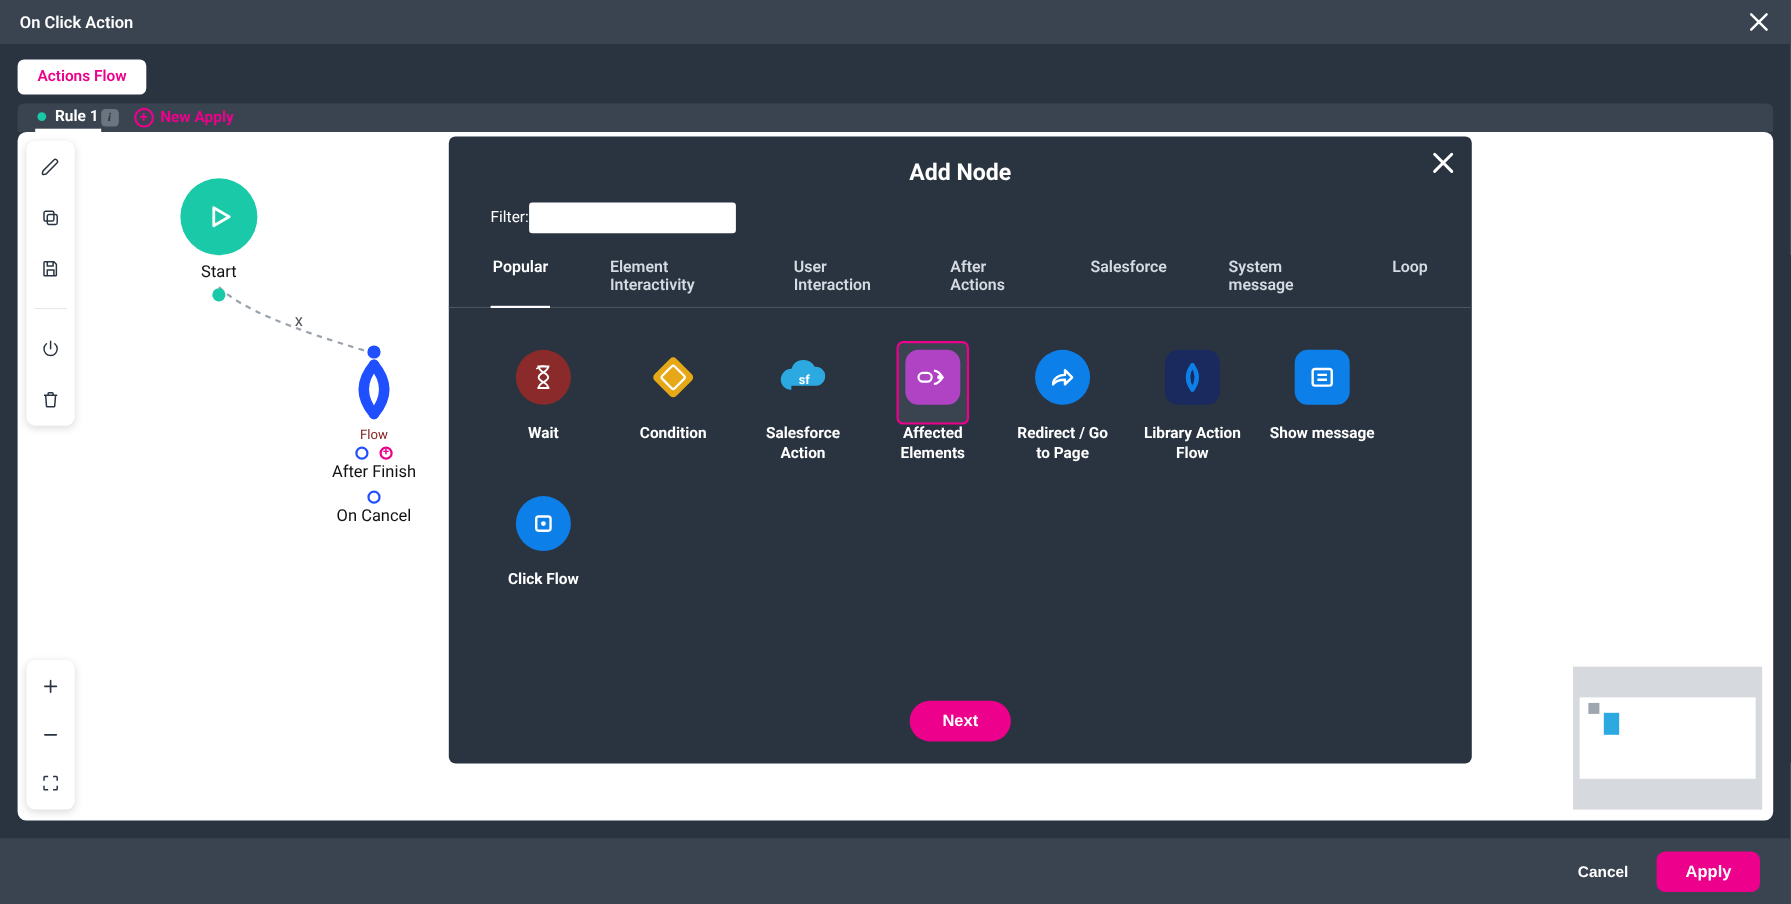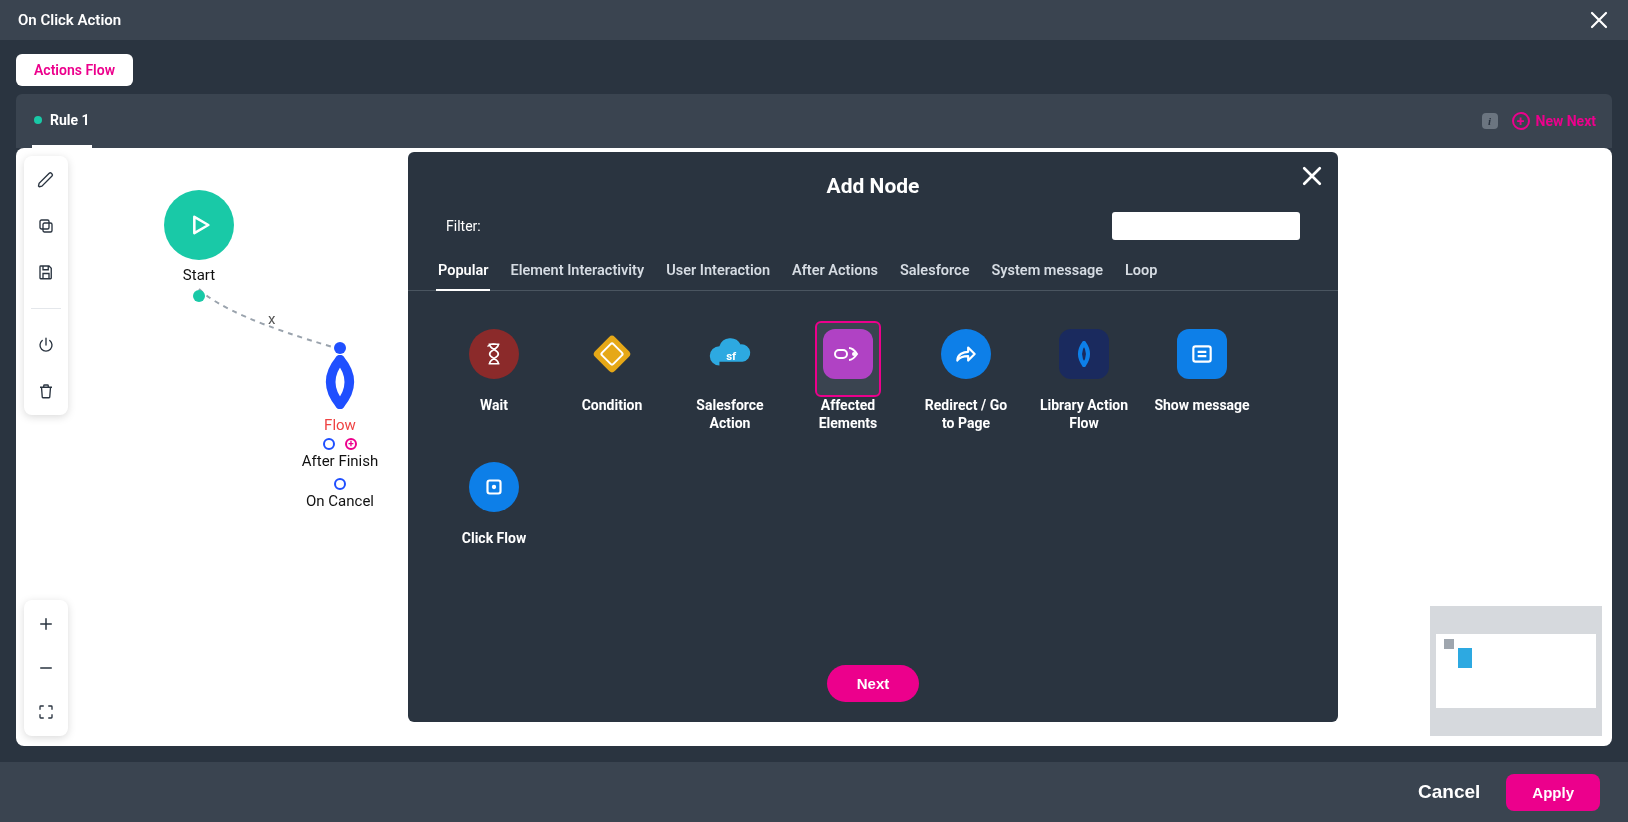--- a/index.html
+++ b/index.html
@@ -43,26 +43,25 @@
     color: #ec008c;
     font-weight: 600;
     font-size: 14px;
     padding: 8px 18px;
     border-radius: 6px;
   }
   .rules-bar {
     display: flex;
     align-items: center;
     padding: 0 16px;
-    height: 54px;
+    height: 26px;
     background: #3a4450;
     border-radius: 6px 6px 0 0;
     margin: 0 16px;
-    justify-content: space-between;
-    gap: 12px;
+    justify-content: flex-start;
   }
   .rule-tab {
     display: flex;
     align-items: center;
     gap: 8px;
     font-size: 14px;
     font-weight: 700;
     height: 100%;
     border-bottom: 3px solid #fff;
     padding: 0 2px;
@@ -153,21 +152,21 @@
     position: absolute;
     left: 284px; top: 190px;
     text-align: center;
     width: 80px;
   }
   .flow-icon {
     width: 56px; height: 56px;
     margin: 0 auto 6px;
     display:flex; align-items:center; justify-content:center;
   }
-  .flow-label { font-size: 15px; color: #ef4444; }
+  .flow-label { font-size: 12px; color: #7f1d1d; }
   .port-row { display:flex; gap:10px; justify-content:center; margin-top:4px; }
   .port-empty {
     width: 12px; height: 12px; border-radius: 50%;
     border: 2px solid #1f4fff; background:#fff; box-sizing:border-box;
   }
   .port-pink {
     width: 12px; height: 12px; border-radius: 50%;
     border: 2px solid #ec008c; background:#fff; box-sizing:border-box;
     position:relative;
   }
@@ -209,31 +208,30 @@
   .panel-title {
     text-align: center;
     font-size: 21px;
     font-weight: 700;
     padding: 22px 0 14px;
   }
   .filter-row {
     display: flex; align-items: center; 
     padding: 0 38px 12px;
     font-size: 14px;
-    justify-content: space-between;
   }
   .filter-input {
     width: 188px; height: 28px;
     background: #fff; border: none; border-radius: 3px;
     padding: 0 8px; color:#000;
   }
   .cat-tabs {
     display: flex;
-    gap: 18px;
-    padding: 0 28px;
+    gap: 52px;
+    padding: 0 38px;
     border-bottom: 1px solid #4a5560;
     font-size: 14.5px;
     font-weight: 600;
     color: #d5dbe2;
   }
   .cat-tab {
     padding: 10px 2px 10px;
     cursor: pointer;
     border-bottom: 2px solid transparent;
     margin-bottom:-1px;
@@ -298,21 +296,21 @@
   .mm-dot2 { position:absolute; top:14px; left:22px; width:14px; height:20px; background:#2da9e1; }
   .footer {
     height: 60px;
     display:flex; align-items:center; justify-content:flex-end;
     gap: 26px; padding: 0 28px;
     background: #3a4450;
     margin-top: 16px;
   }
   .btn-cancel {
     background: transparent; border:none; color:#fff;
-    font-size: 19px; font-weight:600; cursor:pointer;text-align:right;
+    font-size: 14px; font-weight:600; cursor:pointer;text-align:right;
   }
   svg { display:block; }
 </style>
 </head>
 <body>
 
 <div class="modal">
 
   <div class="title-bar">
     <span>On Click Action</span>
@@ -329,21 +327,21 @@
 
   <div class="rules-bar">
     <div class="rule-tab">
       <span class="rule-dot"></span>
       <span>Rule 1</span>
     </div>
     <div class="rules-right">
       <span class="info-badge">i</span>
       <span class="new-rule">
         <span class="new-rule-plus">+</span>
-        <span>New Next</span>
+        <span>New Apply</span>
       </span>
     </div>
   </div>
 
   <div class="canvas-wrap">
 
     <div class="left-toolstrip">
       <span class="tool-btn">
         <svg width="18" height="18" viewBox="0 0 24 24">
             <path d="M3 21l3.5-.8L20 6.7a2 2 0 000-2.8l-.9-.9a2 2 0 00-2.8 0L2.8 16.5 2 20l1 1z" fill="none" stroke="#2a3440" stroke-width="1.8"></path>

